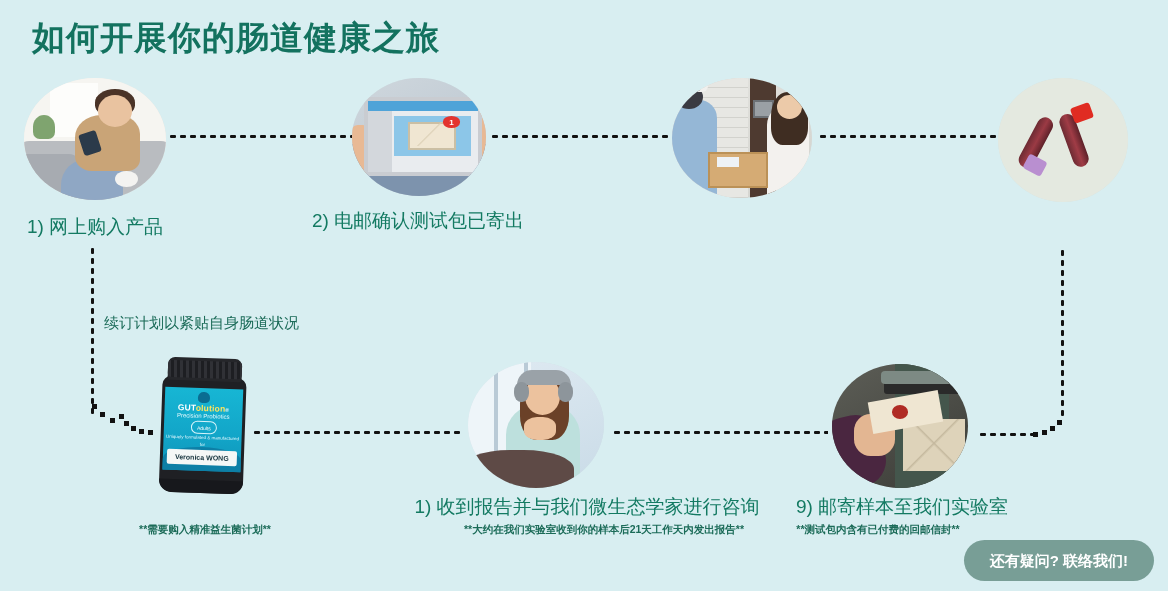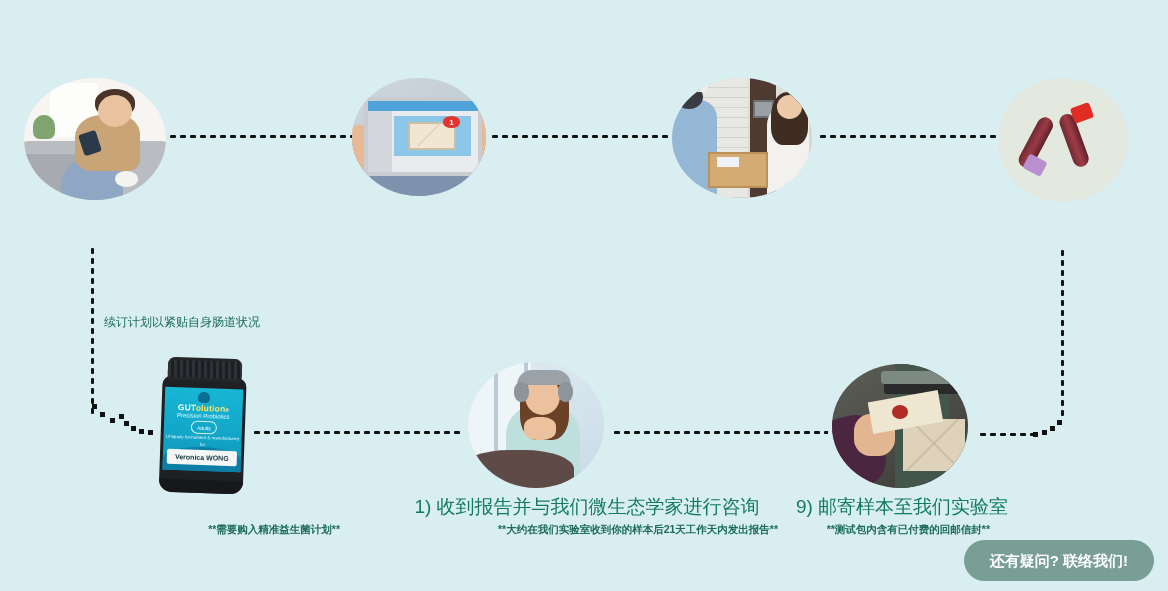--- a/index.html
+++ b/index.html
@@ -25,25 +25,25 @@
     background:#cfe3e6;
   }
   .circ .scene{position:absolute;inset:0;}
   .label{
     position:absolute;
     font-size:19px;color:#137a62;white-space:nowrap;
     text-align:center;
   }
   .sub{
     position:absolute;
-    font-size:10.5px;color:#1b6b58;white-space:nowrap;text-align:right;
+    font-size:10.5px;color:#1b6b58;white-space:nowrap;text-align:center;
     font-weight:bold;
   }
   .note{
-    position:absolute;font-size:12px;color:#1b6b58;white-space:nowrap;
+    position:absolute;font-size:15px;color:#1b6b58;white-space:nowrap;
   }
 
   
   .dots-h{
     position:absolute;height:5px;
     background-image:radial-gradient(#111 45%,transparent 46%);
     background-size:10px 5px;background-repeat:repeat-x;
   }
   .dot-col{position:absolute;width:5px;}
   .dot{position:absolute;width:5px;height:5px;background:#121212;}
@@ -156,20 +156,21 @@
   .bottle .fine{position:absolute;left:9%;top:57%;width:82%;text-align:center;font-size:4.5px;color:#dff6fd;line-height:1.5;}
   .bottle .namebox{position:absolute;left:14%;top:68%;width:72%;height:11%;background:#f4f7f6;border-radius:2px;
         display:flex;align-items:center;justify-content:center;font-size:7px;color:#15323c;font-weight:bold;}
   .bottle .base{position:absolute;left:6%;top:90%;width:88%;height:10%;background:#17181c;border-radius:0 0 12px 12px;}
 </style>
 </head>
 <body>
 
 <div id="stage">
 
+  <div class="title">如何开展你的肠道健康之旅</div>
 
   <div class="dots-h" style="left:168px;top:134px;width:186px;"></div>
   <div class="dots-h" style="left:490px;top:134px;width:178px;"></div>
   <div class="dots-h" style="left:818px;top:134px;width:178px;"></div>
 
   <div class="dot-col" style="left:1060px;top:248px;height:172px;
         background-image:radial-gradient(#121212 45%,transparent 46%);background-size:5px 10px;background-repeat:repeat-y;"></div>
   <div class="dot" style="left:1057px;top:420px;"></div>
   <div class="dot" style="left:1050px;top:426px;"></div>
   <div class="dot" style="left:1042px;top:430px;"></div>
@@ -202,38 +203,40 @@
           <div class="cush"></div>
         <div class="jeans"></div>
         <div class="body"></div>
         <div class="hair"></div>
           <div class="head"></div>
         <div class="phone"></div>
           <div class="sock"></div>
       </div>
     </div>
   </div>
+  <div class="label" style="left:0px;top:214px;width:190px;">1) 网上购入产品</div>
 
   <div class="node" style="left:352px;top:78px;">
     <div class="circ" style="width:134px;height:118px;">
       <div class="scene s2">
         <div class="lap"></div>
         <div class="hand-l"></div>
           <div class="hand-r"></div>
         <div class="tab">
           <div class="bar"></div>
             <div class="sidebar"></div>
             <div class="pane"></div>
           <div class="env"></div>
             <div class="envflap"></div>
           <div class="badge">1</div>
         </div>
       </div>
     </div>
   </div>
+  <div class="label" style="left:278px;top:208px;width:280px;">2) 电邮确认测试包已寄出</div>
 
   <div class="node" style="left:672px;top:78px;">
     <div class="circ" style="width:140px;height:120px;">
       <div class="scene s3">
         <div class="wallL"></div>
           <div class="tile"></div>
           <div class="door"></div>
           <div class="panel"></div>
         <div class="woman"></div>
           <div class="whair"></div>
@@ -284,21 +287,21 @@
           <div class="head"></div>
         <div class="hs"></div>
           <div class="cupL"></div>
           <div class="cupR"></div>
         <div class="hands"></div>
         <div class="laptop"></div>
       </div>
     </div>
   </div>
   <div class="label" style="left:396px;top:494px;width:382px;">1) 收到报告并与我们微生态学家进行咨询</div>
-  <div class="sub" style="left:396px;top:523px;width:382px;">**大约在我们实验室收到你的样本后21天工作天内发出报告**</div>
+  <div class="sub" style="left:413px;top:523px;width:382px;">**大约在我们实验室收到你的样本后21天工作天内发出报告**</div>
 
   <div class="node" style="left:155px;top:358px;">
     <div class="bottle" style="width:96px;height:135px;transform:rotate(2deg);">
       <div class="jar"></div>
       <div class="lblbox"></div>
       <div class="wave"></div>
       <div class="whale"></div>
       <div class="brand">
         <span>GUT</span><em>olution</em><span style="font-size:5px">®</span>
       </div>

